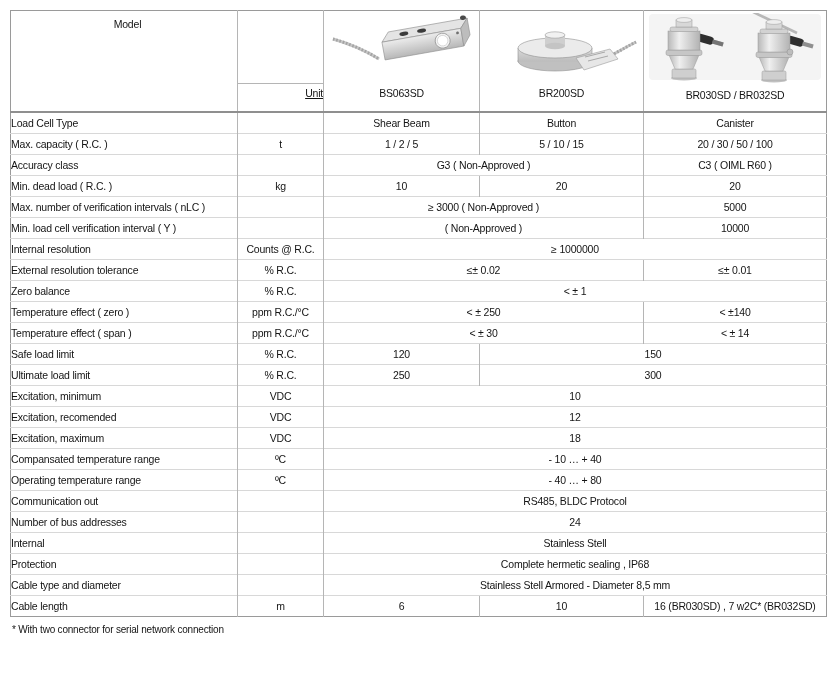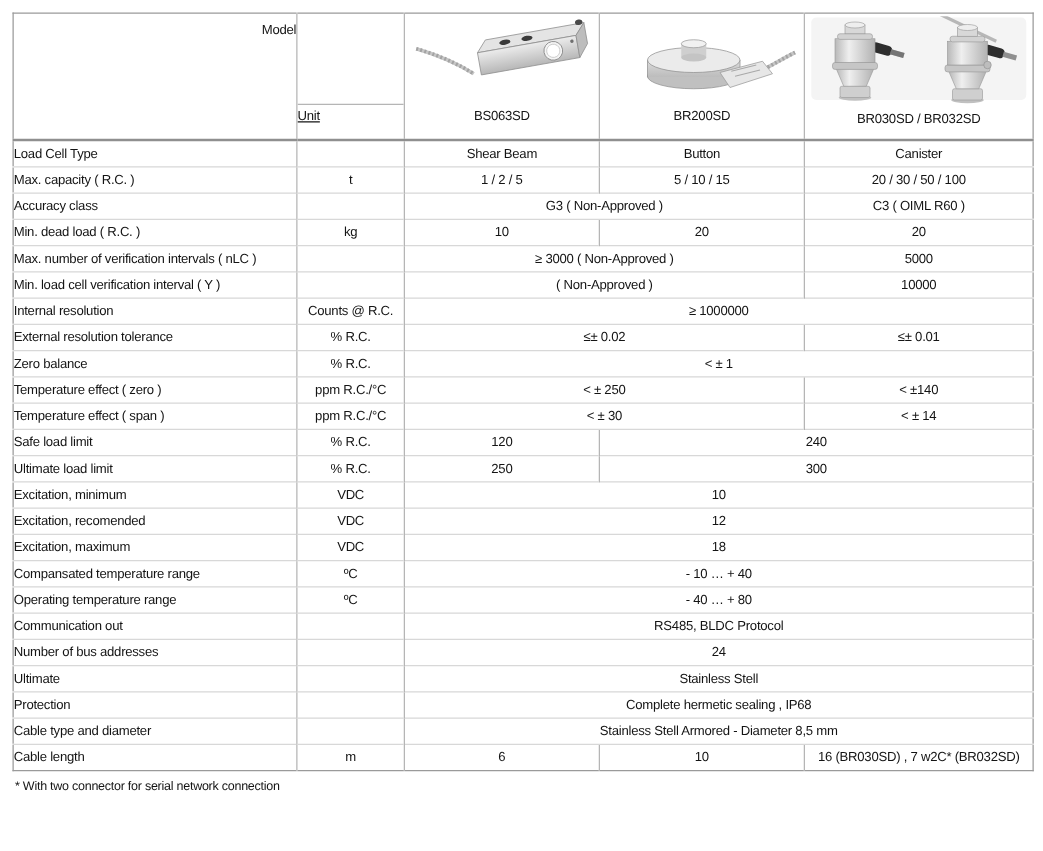--- a/index.html
+++ b/index.html
@@ -27,27 +27,27 @@
   thead th{
     border-left:1px solid #b5b5b5;
     border-bottom:2px solid #8f8f8f;
     padding:0;
     vertical-align:top;
     height:93px;
     font-weight:400;
   }
   th.model-cell{
     border-left:none;
-    text-align:right;
+    text-align:center;
     vertical-align:top;
     padding:7px 0 0 7px;
   }
   .unit-stack{display:flex;flex-direction:column;height:93px;}
   .unit-spacer{flex:1;border-bottom:1px solid #b5b5b5;}
-  .unit-text{height:20px;line-height:19px;text-align:left;text-decoration:underline;}
+  .unit-text{height:20px;line-height:19px;text-align:right;text-decoration:underline;}
   .prod-stack{display:flex;flex-direction:column;height:93px;}
   .prod-img{flex:1;display:flex;align-items:center;justify-content:center;overflow:hidden;}
   .prod-name{height:19px;line-height:16px;text-align:center;}
   tbody td{
     height:20px;
     border-top:1px solid #d8d8d8;
     border-left:1px solid #b5b5b5;
     text-align:center;
     padding:0 3px;
     vertical-align:middle;
@@ -257,21 +257,21 @@
         <tr>
           <td class="lbl">Temperature effect ( span )</td>
           <td class="unit">ppm R.C./°C</td>
           <td class="val" colspan="2">&lt; ± 30</td>
           <td class="val">&lt; ± 14</td>
         </tr>
         <tr>
           <td class="lbl">Safe load limit</td>
           <td class="unit">% R.C.</td>
           <td class="val">120</td>
-          <td class="val" colspan="2">240</td>
+          <td class="val" colspan="2">150</td>
         </tr>
         <tr>
           <td class="lbl">Ultimate load limit</td>
           <td class="unit">% R.C.</td>
           <td class="val">250</td>
           <td class="val" colspan="2">300</td>
         </tr>
         <tr>
           <td class="lbl">Excitation, minimum</td>
           <td class="unit">VDC</td>
@@ -301,21 +301,21 @@
           <td class="lbl">Communication out</td>
           <td class="unit"></td>
           <td class="val" colspan="3">RS485, BLDC Protocol</td>
         </tr>
         <tr>
           <td class="lbl">Number of bus addresses</td>
           <td class="unit"></td>
           <td class="val" colspan="3">24</td>
         </tr>
         <tr>
-          <td class="lbl">Ultimate</td>
+          <td class="lbl">Internal</td>
           <td class="unit"></td>
           <td class="val" colspan="3">Stainless Stell</td>
         </tr>
         <tr>
           <td class="lbl">Protection</td>
           <td class="unit"></td>
           <td class="val" colspan="3">Complete hermetic sealing , IP68</td>
         </tr>
         <tr>
           <td class="lbl">Cable type and diameter</td>

